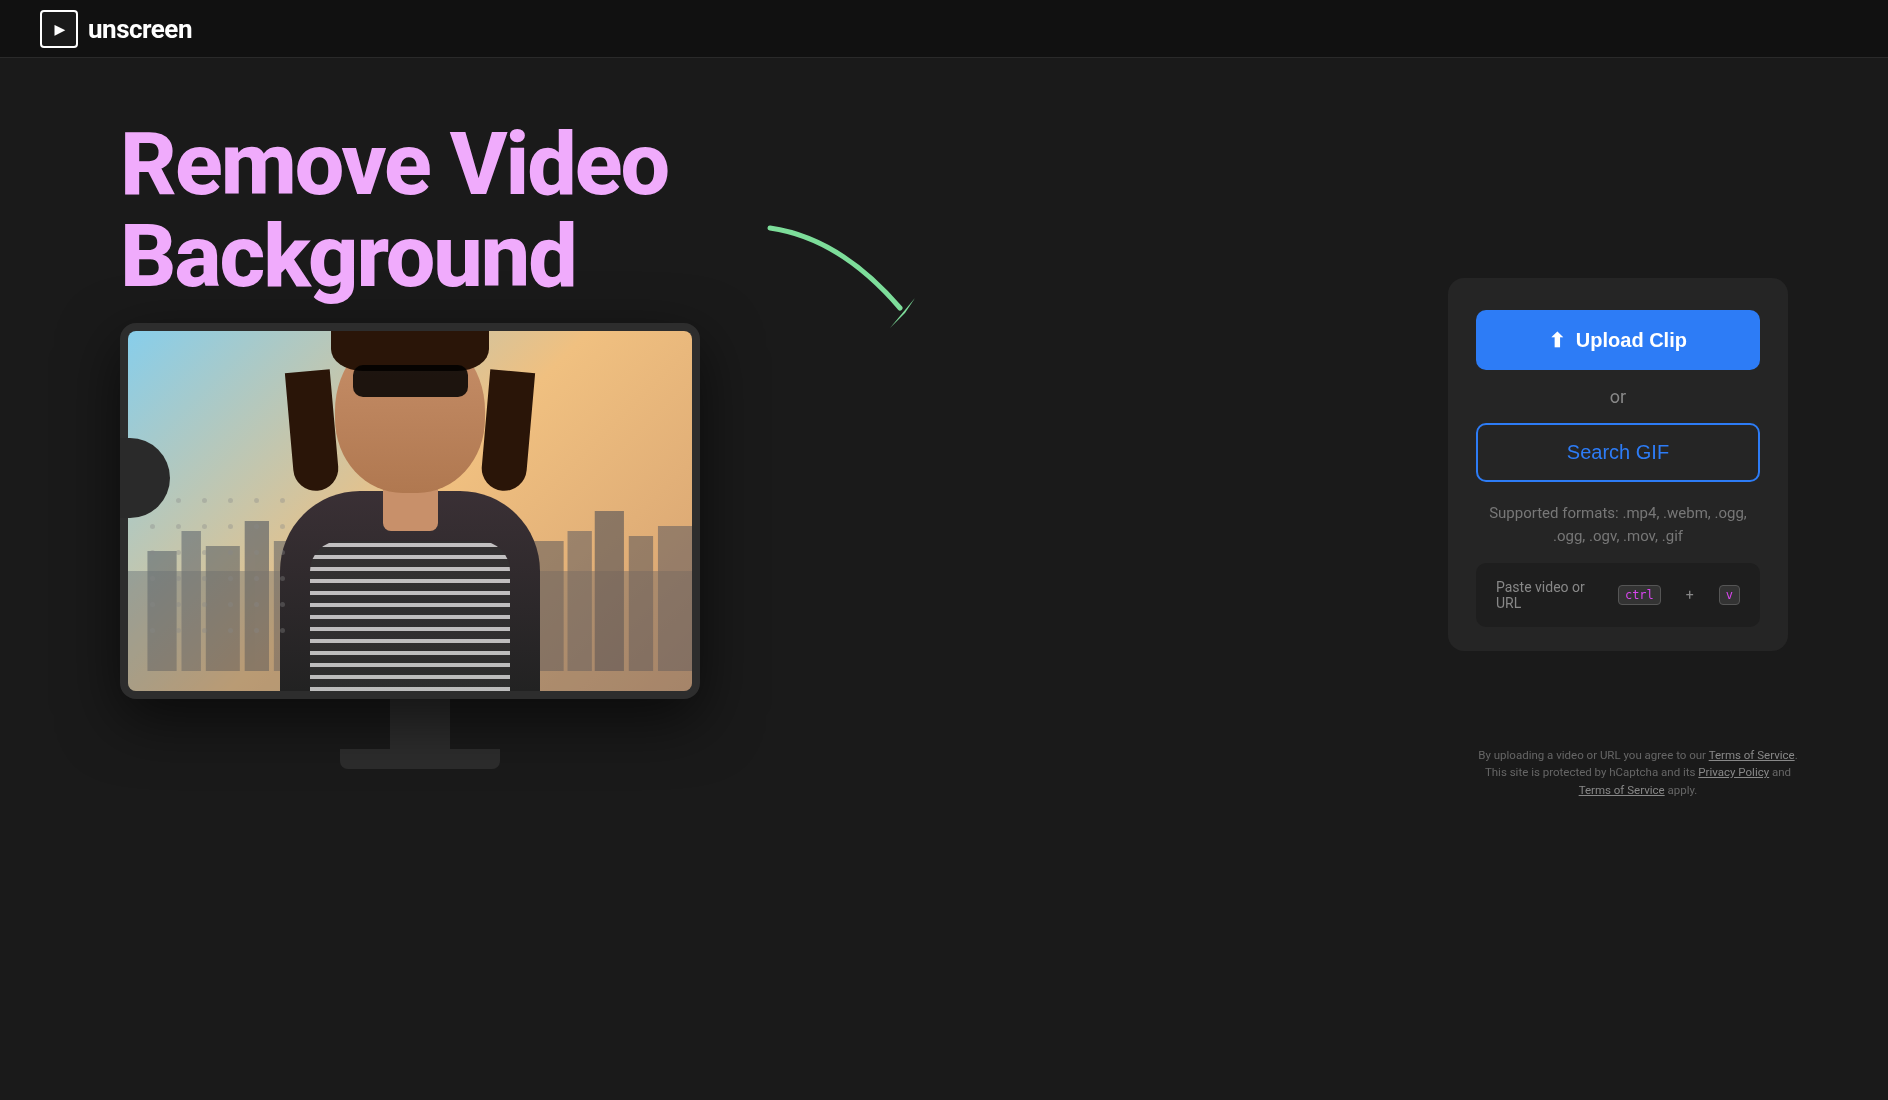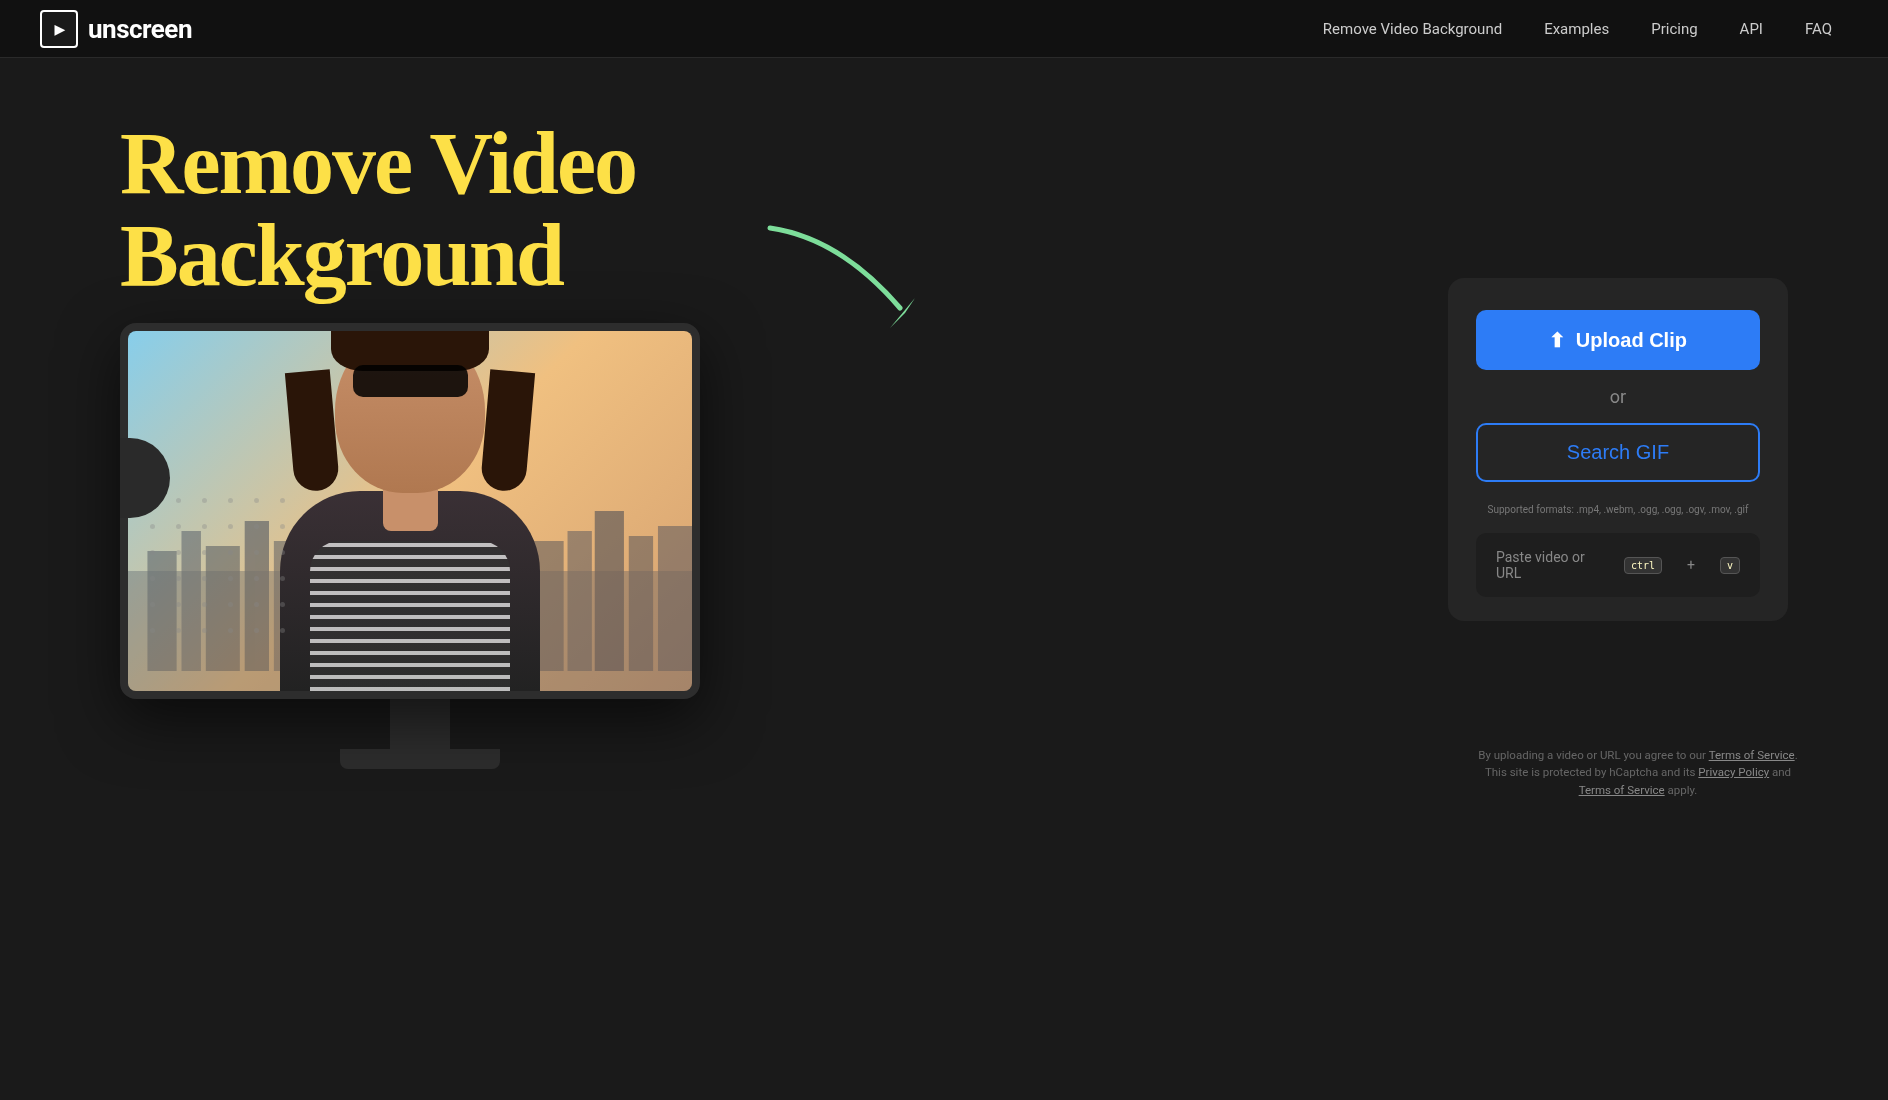--- a/index.html
+++ b/index.html
@@ -89,26 +89,25 @@
     .hero-left {
       flex: 1;
       max-width: 780px;
       position: relative;
     }
 
     .hero-title {
       font-size: 88px;
       font-weight: 800;
       line-height: 1.05;
-      color: #fde047;
+      color: #f0abfc;
       letter-spacing: -2px;
       margin-bottom: 20px;
       position: relative;
       z-index: 1;
-      font-family: Liberation Serif, serif;
     }
 
     .subtitle {
       font-size: 22px;
       color: #cccccc;
       margin-bottom: 40px;
       font-weight: 400;
     }
 
     .subtitle-bold {
@@ -251,21 +250,21 @@
       font-size: 20px;
       font-weight: 400;
       cursor: pointer;
       width: 100%;
       transition: background 0.2s;
     }
 
     .supported-formats {
       text-align: center;
       color: #777;
-      font-size: 10px;
+      font-size: 15px;
       line-height: 1.5;
       margin-top: 4px;
     }
 
     .paste-area {
       background: #1e1e1e;
       border-radius: 10px;
       padding: 16px 20px;
       display: flex;
       align-items: center;
@@ -274,22 +273,22 @@
       color: #888;
       font-size: 14px;
       cursor: pointer;
     }
 
     .kbd {
       background: #333;
       border: 1px solid #555;
       border-radius: 4px;
       padding: 2px 6px;
-      font-size: 10px;
-      color: #fef9c3;
+      font-size: 12px;
+      color: #d946ef;
       font-family: monospace;
     }
 
     
     .footer-note {
       position: absolute;
       bottom: 10px;
       right: 80px;
       width: 340px;
       text-align: center;
@@ -314,27 +313,20 @@
   </style>
 </head>
 <body>
 
 <nav>
   <div class="logo-area">
     <div class="logo-icon"></div>
     <span class="logo-text">
       <span>un</span><strong>screen</strong>
     </span>
-  </div>
-  <div class="nav-links">
-    <a class="nav-link">Remove Video Background</a>
-    <a class="nav-link">Examples</a>
-    <a class="nav-link">Pricing</a>
-    <a class="nav-link">API</a>
-    <a class="nav-link">FAQ</a>
   </div>
 </nav>
 
 <section class="hero">
 
   <div class="hero-left">
 
     <h1 class="hero-title">
       <span>Remove Video</span><br>
       <span>Background</span>

